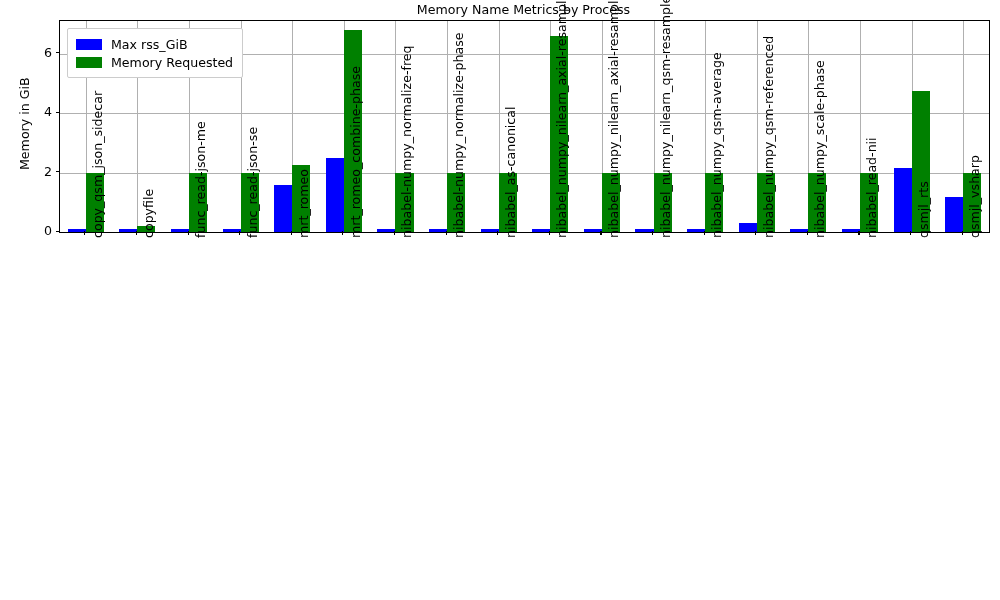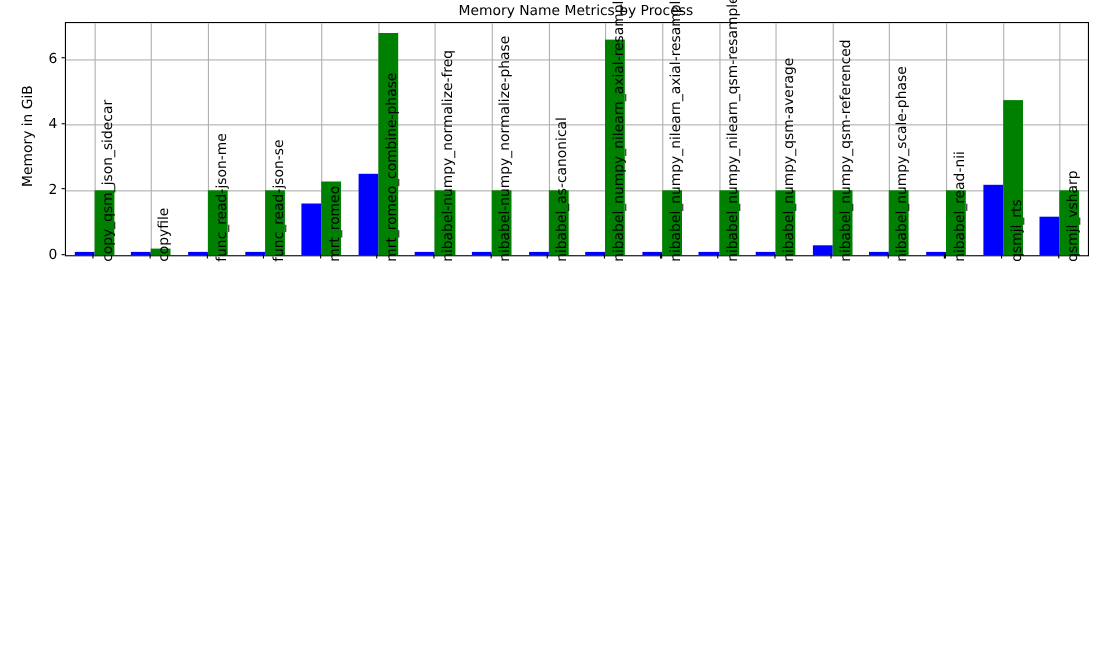--- a/index.html
+++ b/index.html
@@ -272,14 +272,24 @@
       <div class="xtick-label" style="left: 812.361px;">nibabel_numpy_scale-phase</div>
       <div class="xtick-mark" style="left: 858.472px;"></div>
       <div class="xtick-label" style="left: 863.972px;">nibabel_read-nii</div>
       <div class="xtick-mark" style="left: 910.083px;"></div>
       <div class="xtick-label" style="left: 915.583px;">qsmjl_rts</div>
       <div class="xtick-mark" style="left: 961.694px;"></div>
       <div class="xtick-label" style="left: 967.194px;">qsmjl_vsharp</div>
     </div>
 
 
+  <div id="legend">
+      <div class="legend-row">
+        <span class="legend-swatch" style="background: rgb(0, 0, 255);"></span>
+        <span class="legend-text">Max rss_GiB</span>
+      </div>
+      <div class="legend-row">
+        <span class="legend-swatch" style="background: rgb(0, 128, 0);"></span>
+        <span class="legend-text">Memory Requested</span>
+      </div>
+    </div>
 
 </div>
 
 </body></html>

